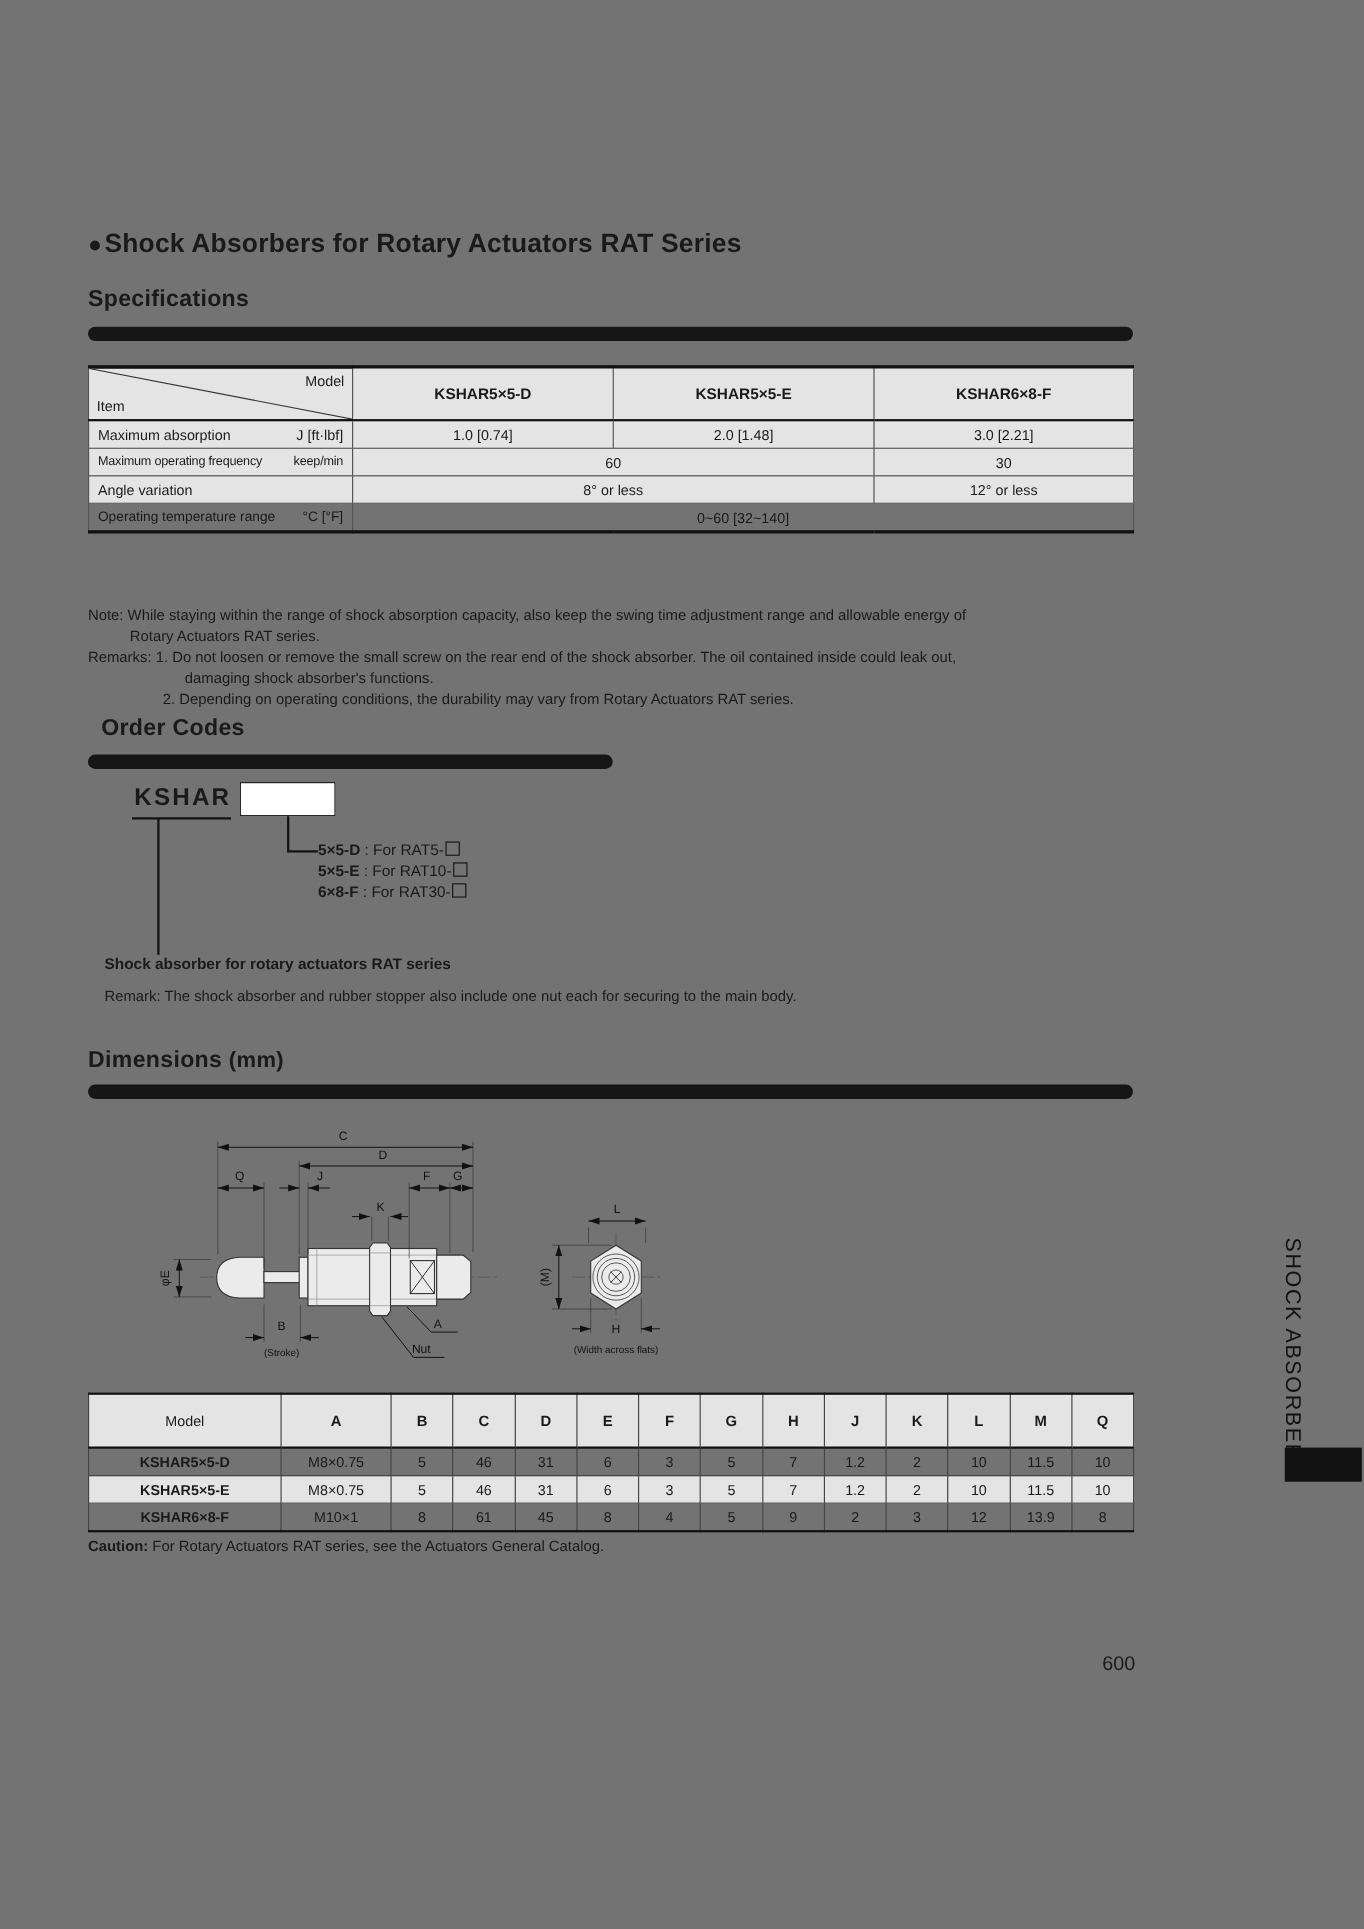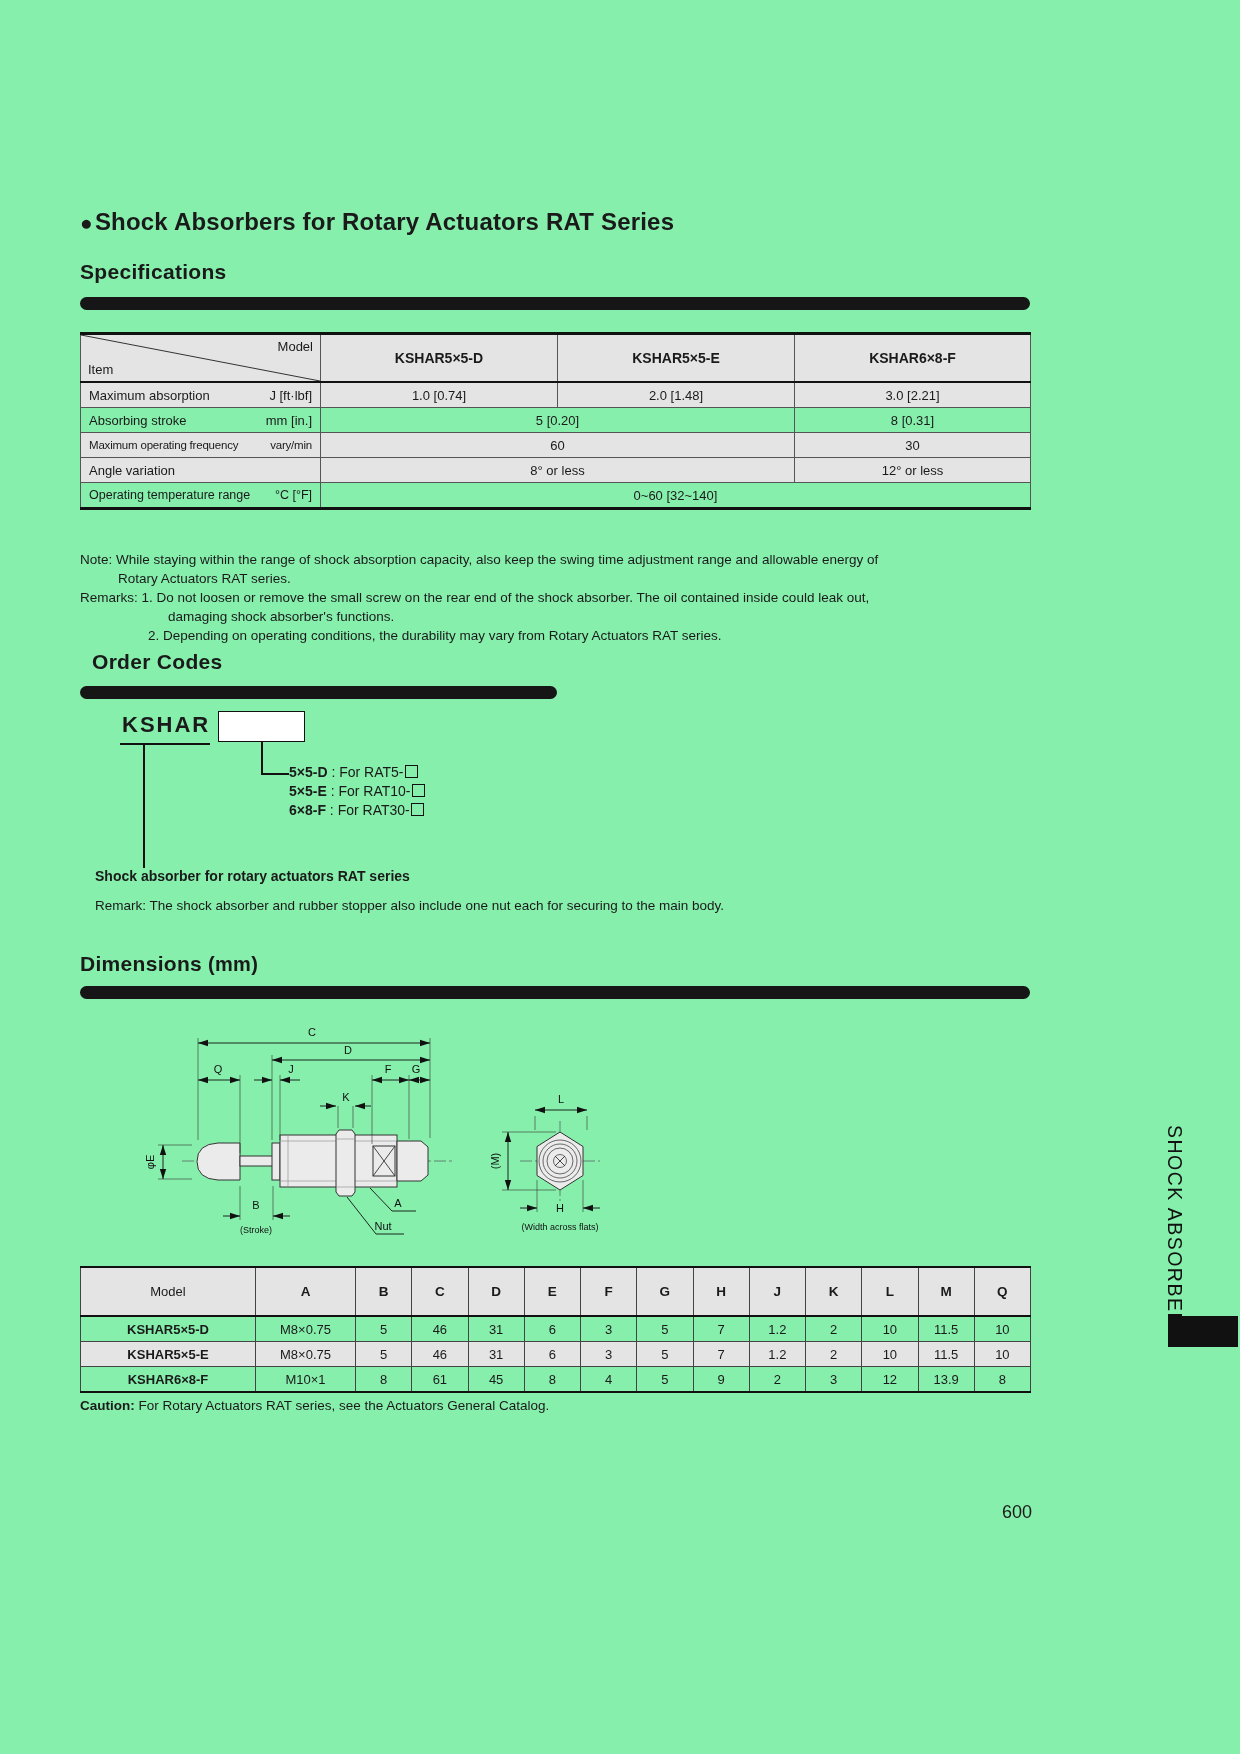--- a/index.html
+++ b/index.html
@@ -1,16 +1,16 @@
 <!DOCTYPE html>
 <html><head>
 <meta charset="utf-8">
 <style>
   html,body{margin:0;padding:0;background:#fff;}
-  #page{position:relative;width:1240px;height:1754px;background:#86efac;
+  #page{position:relative;width:1240px;height:1754px;background:#737373;
         font-family:"Liberation Sans","DejaVu Sans",sans-serif;color:#1a1a1a;overflow:hidden;}
   .abs{position:absolute;}
 
   
   .page-title{font-size:24px;font-weight:bold;letter-spacing:.2px;white-space:nowrap;}
   .page-title .bullet{font-size:21px;margin-right:2px;}
   .sec-heading{font-size:21px;font-weight:bold;letter-spacing:.3px;white-space:nowrap;}
   .sec-heading .unit-note{font-size:20px;font-weight:bold;margin-left:6px;}
   .bar{position:absolute;height:13px;background:#161616;border-radius:7px;}
 
@@ -117,35 +117,25 @@
       <td class="lbl">
             <div class="in">
               <span>Maximum absorption</span>
               <span>J [ft·lbf]</span>
             </div>
           </td>
       <td class="val">1.0 [0.74]</td>
       <td class="val">2.0 [1.48]</td>
       <td class="val">3.0 [2.21]</td>
     </tr>
-    <tr>
-      <td class="lbl">
-            <div class="in">
-              <span>Absorbing stroke</span>
-              <span>mm [in.]</span>
-            </div>
-          </td>
-      <td class="val" colspan="2">5 [0.20]</td>
-      <td class="val">8 [0.31]</td>
-    </tr>
     <tr class="shade">
       <td class="lbl small-lbl">
             <div class="in">
               <span>Maximum operating frequency</span>
-              <span>vary/min</span>
+              <span>keep/min</span>
             </div>
           </td>
       <td class="val" colspan="2">60</td>
       <td class="val">30</td>
     </tr>
     <tr class="shade">
       <td class="lbl">
             <div class="in">
               <span>Angle variation</span>
               <span></span>

